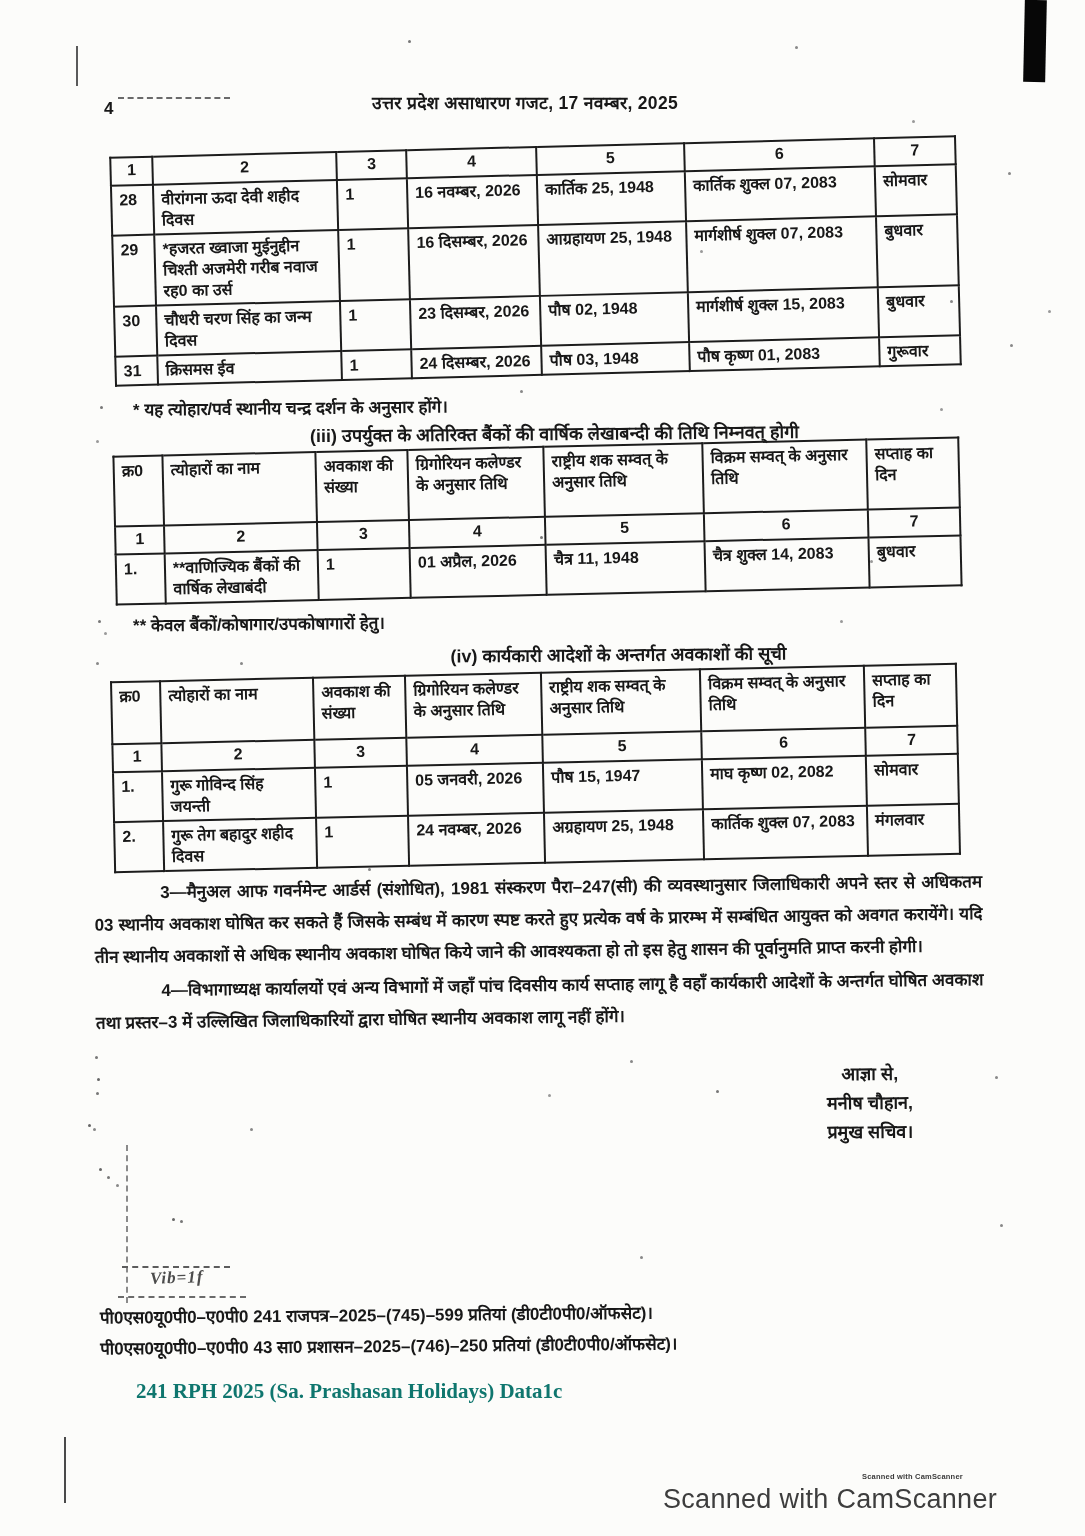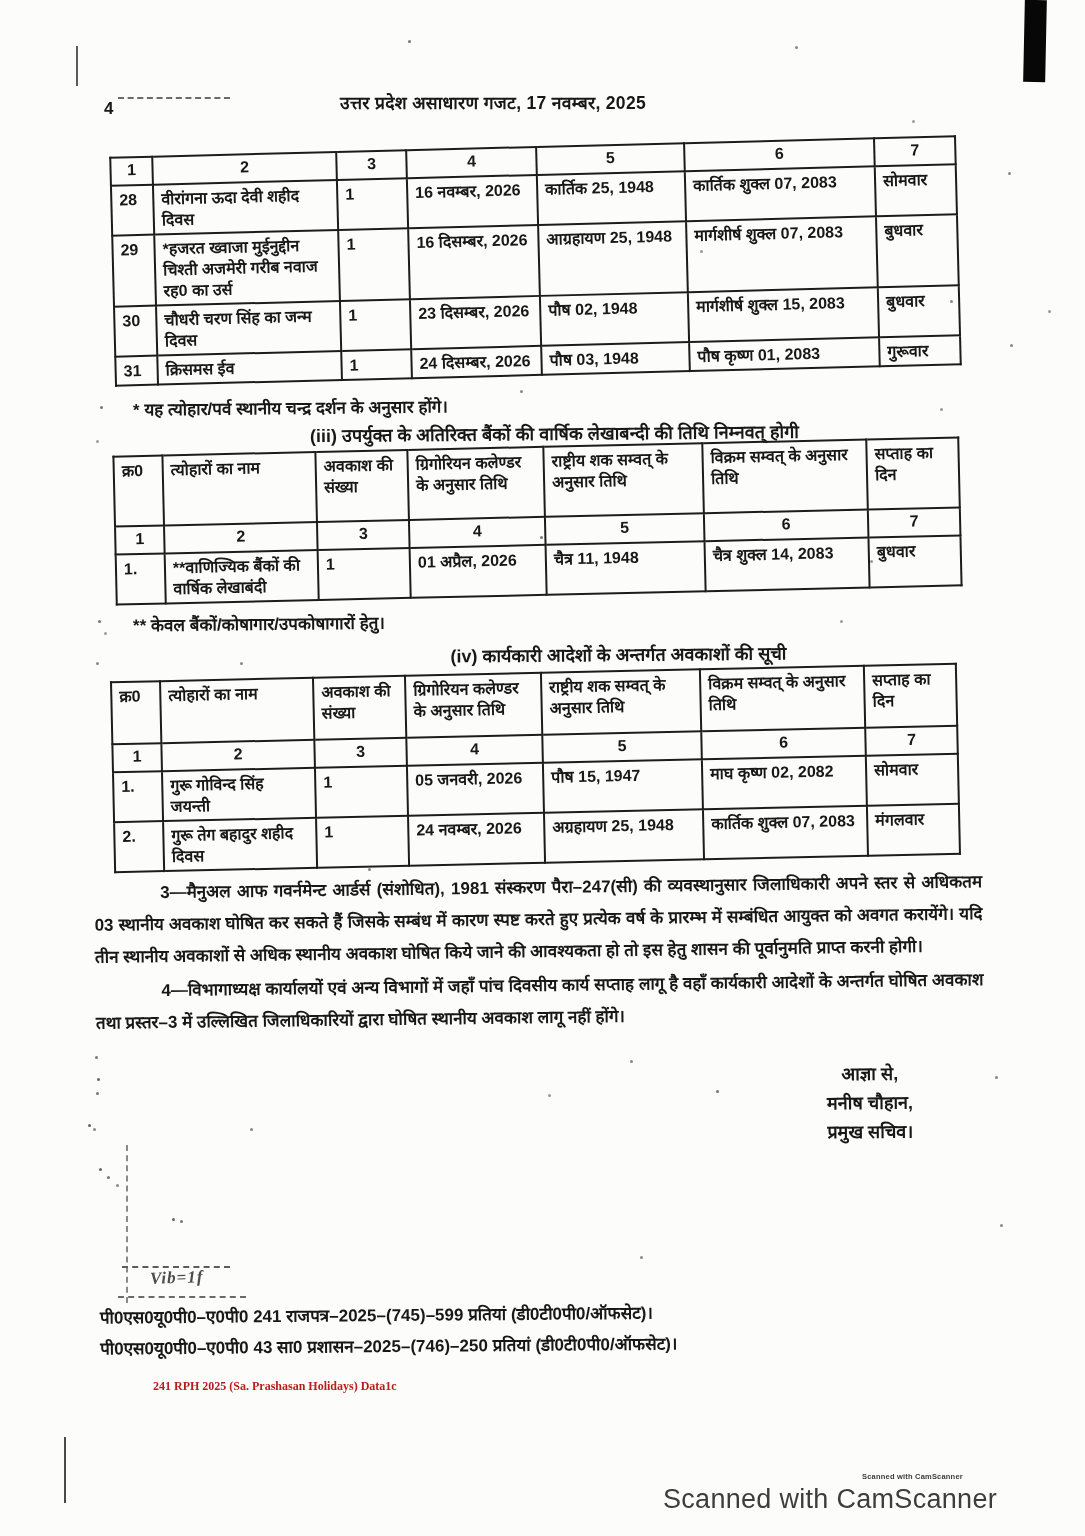--- a/index.html
+++ b/index.html
@@ -29,21 +29,21 @@
       96px 662px 0 #888,870px 560px 0 #999,230px 940px 0 #0000,95px 1056px 0 #777,
       97px 1078px 0 #666,96px 1092px 0 #777,88px 1124px 0 #666,93px 1128px 0 #888,
       99px 1168px 0 #666,107px 1176px 0 #777,116px 1184px 0 #888,250px 1128px 0 #888,
       630px 1060px 0 #888,716px 1090px 0 #777,995px 1076px 0 #888,1000px 1224px 0 #888,
       548px 1094px 0 #999,640px 1256px 0 #888,172px 1218px 0 #666,180px 1220px 0 #777,
       1048px 310px 0 #999,1010px 344px 0 #888,520px 390px 0 #888,940px 408px 0 #999,
       840px 620px 0 #999,368px 868px 0 #888;}
 
   
   .page-num{left:104px;top:99px;font-size:17px;font-weight:bold;}
-  .gz-title{left:0;width:986px;top:90px;text-align:center;font-size:17.5px;font-weight:bold;letter-spacing:.3px;}
+  .gz-title{left:0;width:986px;top:90px;text-align:center;font-size:17.5px;font-weight:bold;letter-spacing:.3px;padding-left:32px;}
 
   
   table.gz{border-collapse:collapse;table-layout:fixed;background:transparent;}
   table.gz td,table.gz th{
     border:2px solid #1c1c1c;vertical-align:top;
     font-size:16px;line-height:21px;font-weight:bold;
     padding:3px 7px;overflow:hidden;text-align:left;
   }
   table.gz{border:2.5px solid #161616;}
   tr.numrow td{text-align:center;height:24px;padding:1px 2px;line-height:22px;}
@@ -64,21 +64,21 @@
   .paras{left:95px;top:872px;width:888px;transform:rotate(-0.75deg);}
   .paras p{margin:0 0 2px 0;font-size:17px;line-height:32px;font-weight:bold;
     text-align:justify;text-indent:66px;}
 
   
   .sig{left:770px;top:1060px;width:200px;text-align:center;font-size:18px;line-height:29px;
        font-weight:bold;transform:rotate(-0.5deg);}
 
   
   .prints{left:100px;top:1300px;font-size:17px;line-height:31px;font-weight:bold;transform:rotate(-0.5deg);}
-  .press{left:153px;top:1379px;font-family:"Liberation Serif",serif;font-size:12px;font-weight:bold;color:#b91c1c;}
+  .press{left:136px;top:1379px;font-family:"Liberation Serif",serif;font-size:21px;font-weight:bold;color:#0f766e;}
   .cam-small{left:862px;top:1472px;font-size:7.5px;font-weight:bold;color:#3a3a3a;letter-spacing:.2px;}
   .cam-big{left:640px;top:1484px;width:380px;text-align:center;font-size:27px;color:#3d3d3d;letter-spacing:.3px;}
 </style>
 </head>
 <body>
 
 <div class="abs black-bar"></div>
 <div class="abs vmark1"></div>
 <div class="abs vmark2"></div>
 <div class="abs dash-top"></div>

